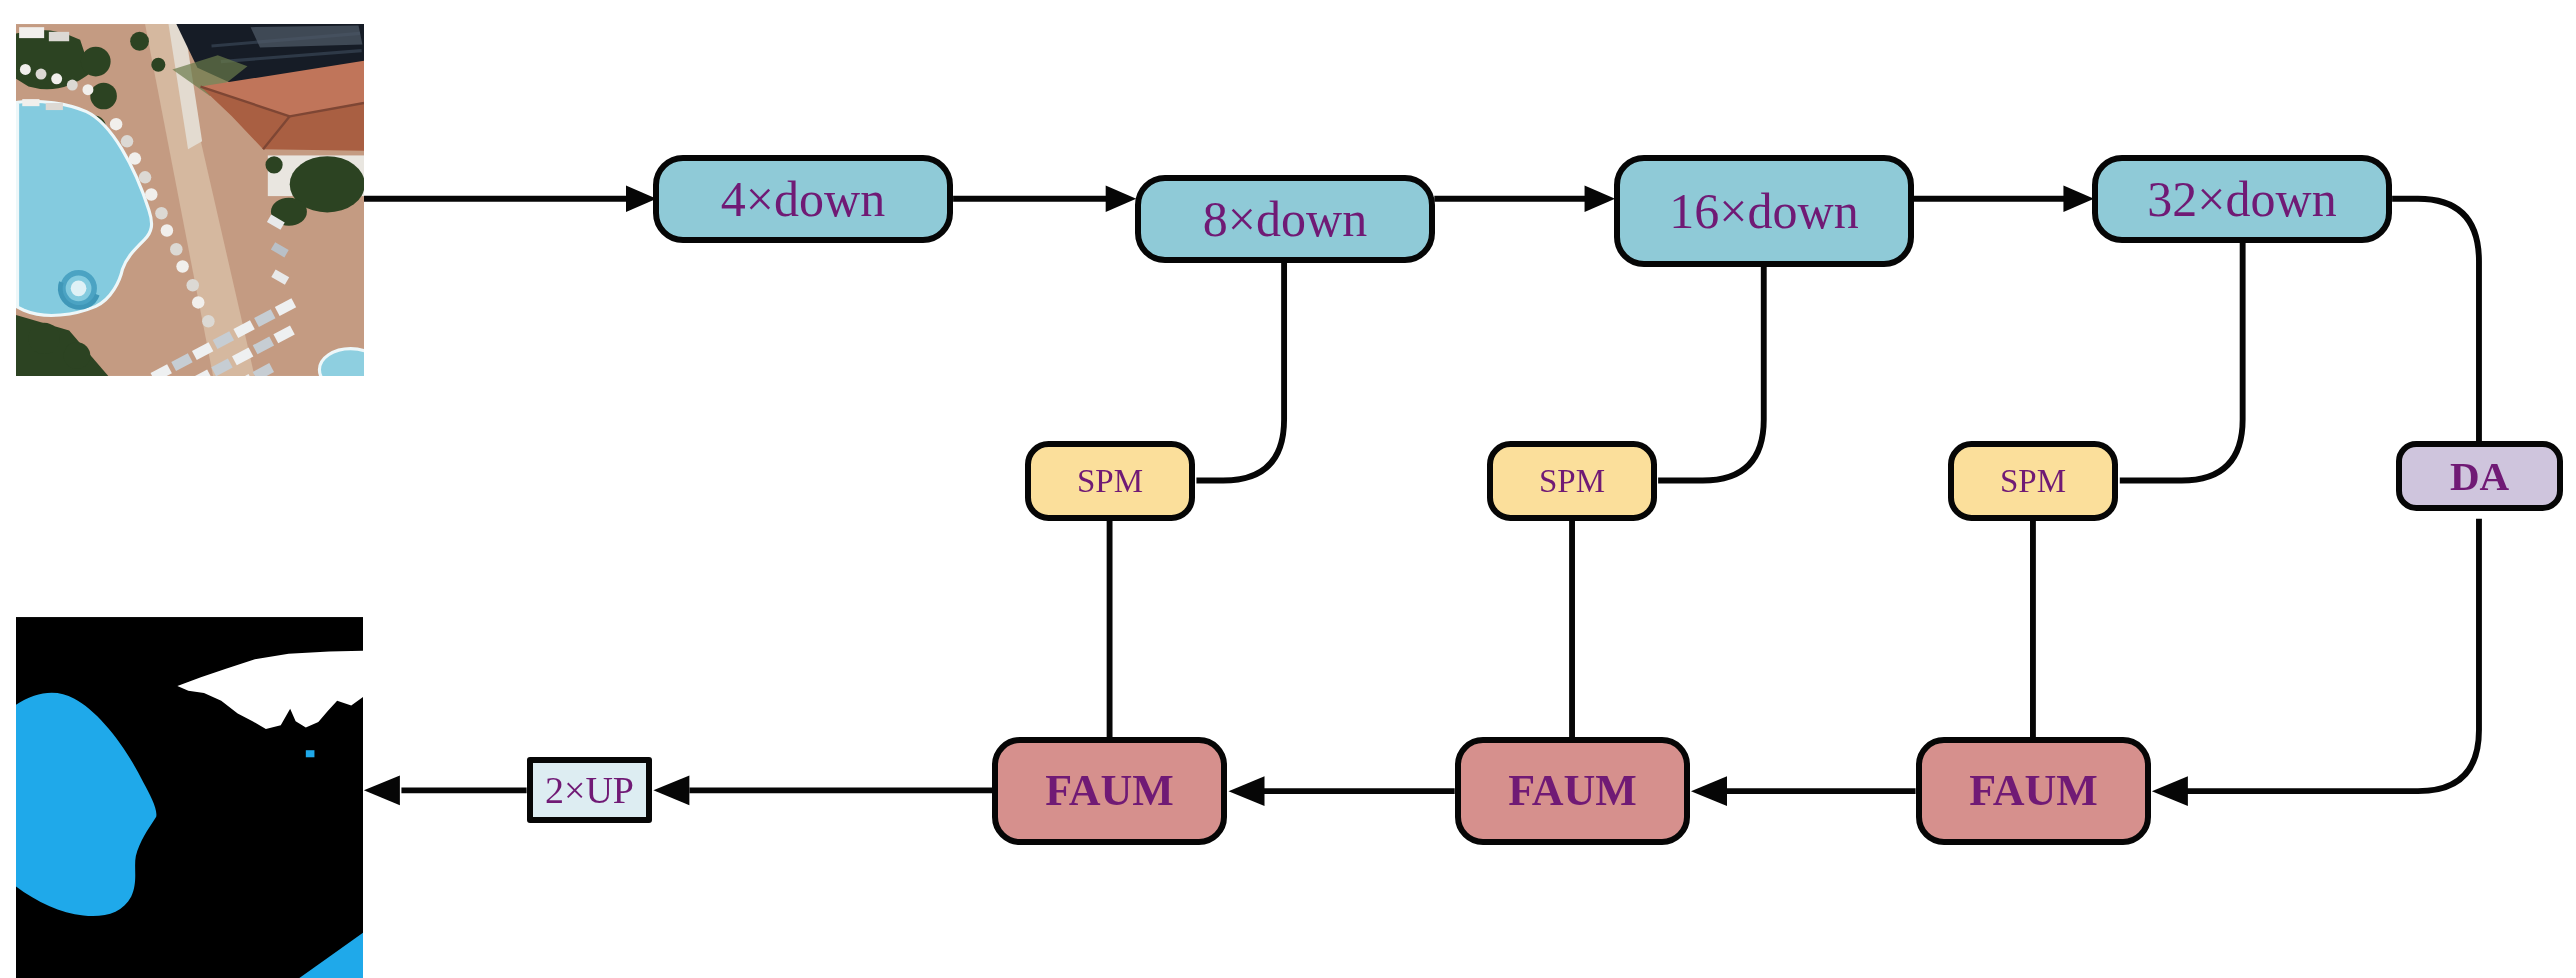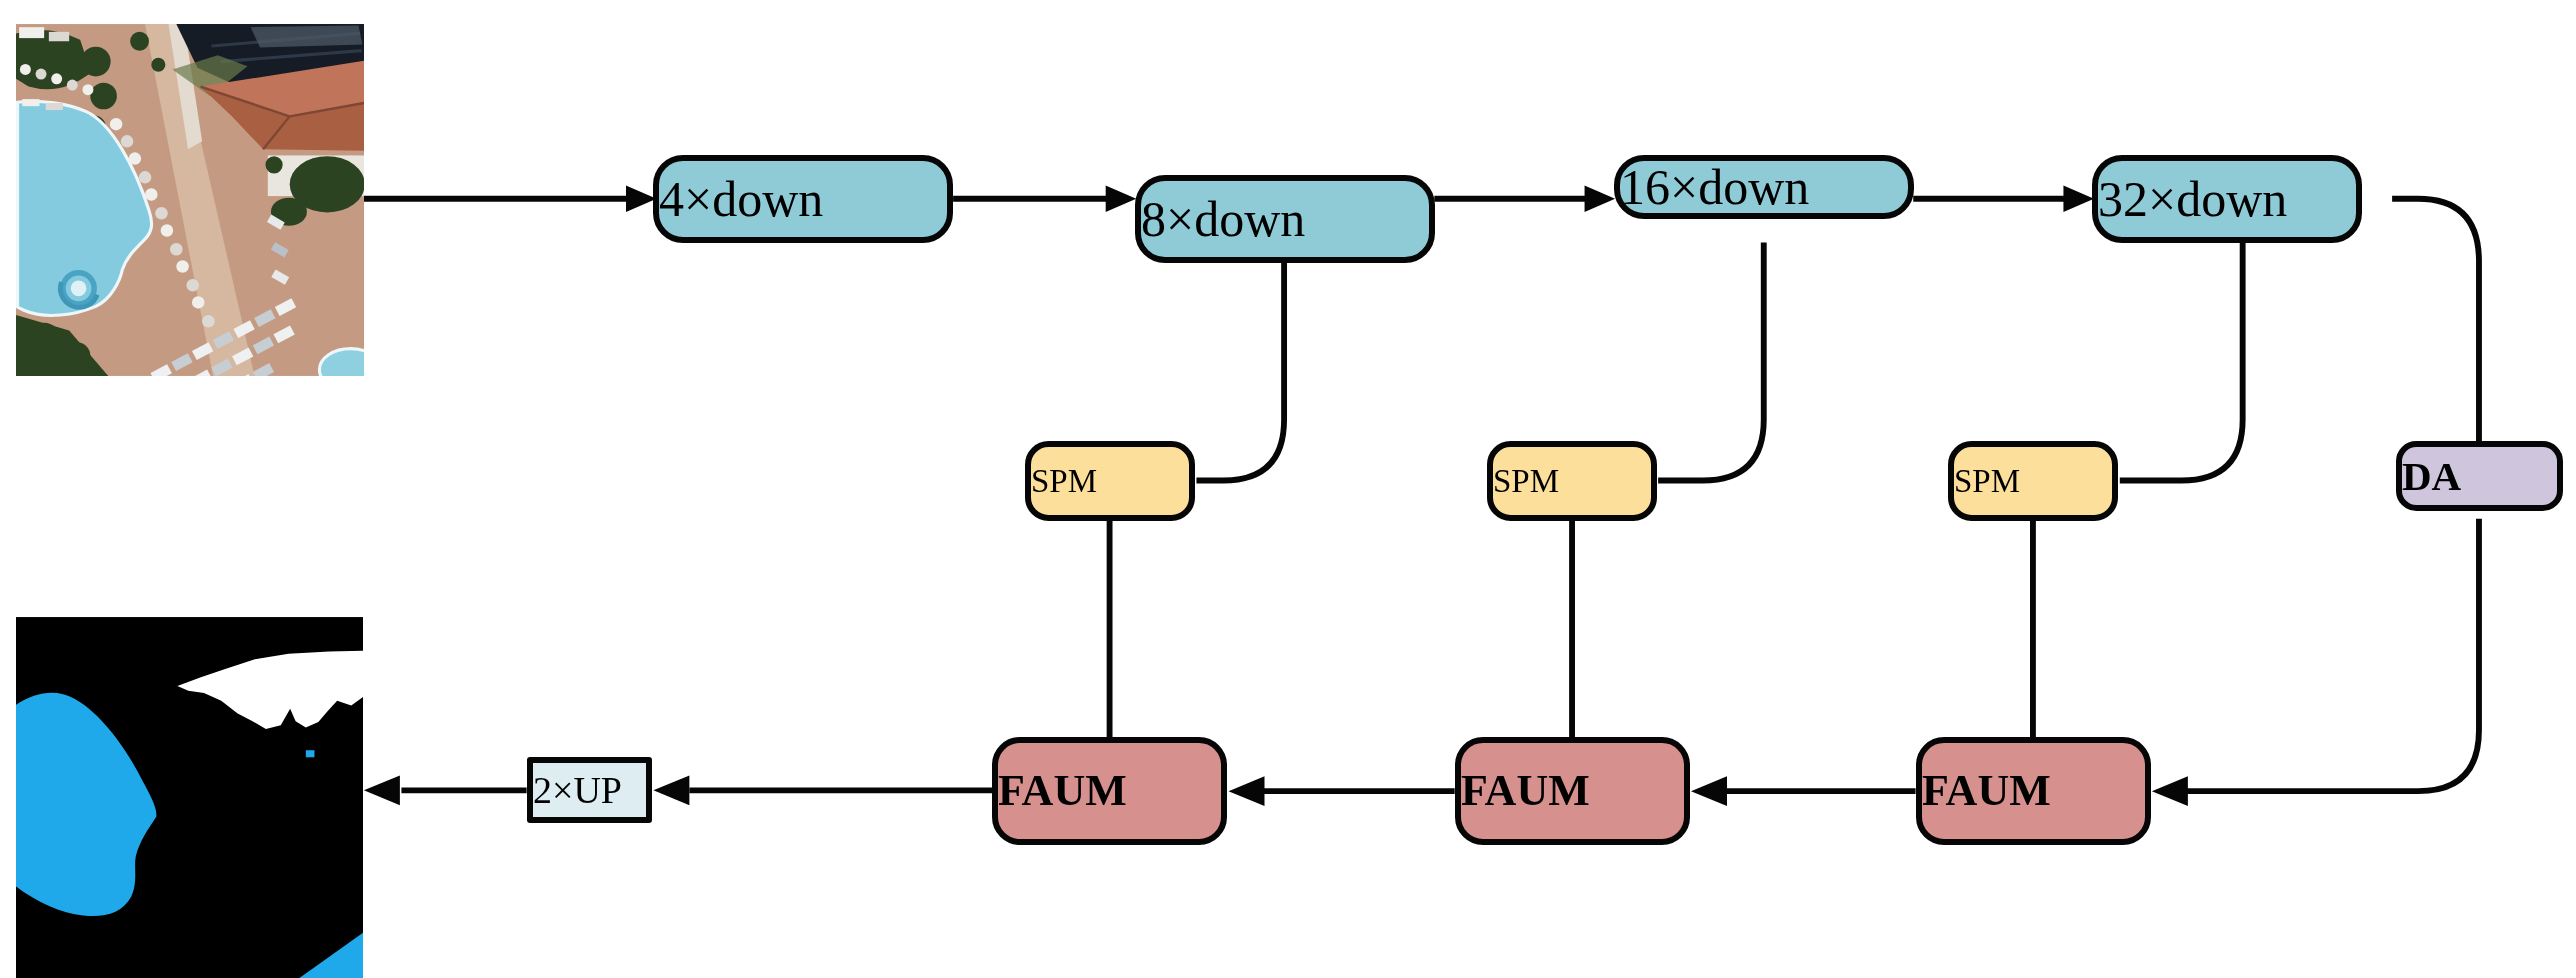--- a/index.html
+++ b/index.html
@@ -4,22 +4,22 @@
 <style>
   html,body{margin:0;padding:0;}
   body{
     width:2576px;height:979px;position:relative;background:#ffffff;overflow:hidden;
     font-family:"Liberation Serif","DejaVu Serif",serif;
   }
   #connectors{position:absolute;left:0;top:0;z-index:1;}
   .node{
     position:absolute;z-index:2;box-sizing:border-box;
     border:6.3px solid #060606;
-    display:flex;align-items:center;
-    color:#000000;white-space:nowrap;
+    display:flex;align-items:center;justify-content:center;
+    color:#701a75;white-space:nowrap;
   }
   .node span{display:block;line-height:1;}
   .down{border-radius:30px;font-size:50px;}
   .spm{border-radius:23.5px;font-size:33px;}
   .faum{border-radius:28px;font-size:44px;font-weight:bold;}
   .da{border-radius:20.3px;font-size:41px;}
   .up{border-radius:3px;font-size:38px;}
   .fig{position:absolute;z-index:2;}
 </style>
 </head>
@@ -172,24 +172,24 @@
   <rect x="370" y="170" width="11" height="9" fill="#1fa9ea"></rect>
   <path d="M443,403 L443,462 L360,462 Z" fill="#1fa9ea"></path>
 </svg>
 
 <div class="node down" style="left:653px;top:155px;width:300px;height:88px;background:#8fcad7;">
   <span>4×down</span>
 </div>
 <div class="node down" style="left:1135px;top:155px;width:300px;height:88px;background:#8fcad7;margin-top:20px;">
   <span>8×down</span>
 </div>
-<div class="node down" style="left:1614px;top:155px;width:300px;height:64px;background:#8fcad7;">
+<div class="node down" style="left:1614px;top:155px;width:300px;height:112px;background:#8fcad7;">
   <span>16×down</span>
 </div>
-<div class="node down" style="left:2092px;top:155px;width:270px;height:88px;background:#8fcad7;">
+<div class="node down" style="left:2092px;top:155px;width:300px;height:88px;background:#8fcad7;">
   <span>32×down</span>
 </div>
 
 <div class="node spm" style="left:1025px;top:441px;width:170px;height:80px;background:#fbdf9b;">
   <span>SPM</span>
 </div>
 <div class="node spm" style="left:1487px;top:441px;width:170px;height:80px;background:#fbdf9b;">
   <span>SPM</span>
 </div>
 <div class="node spm" style="left:1948px;top:441px;width:170px;height:80px;background:#fbdf9b;">

